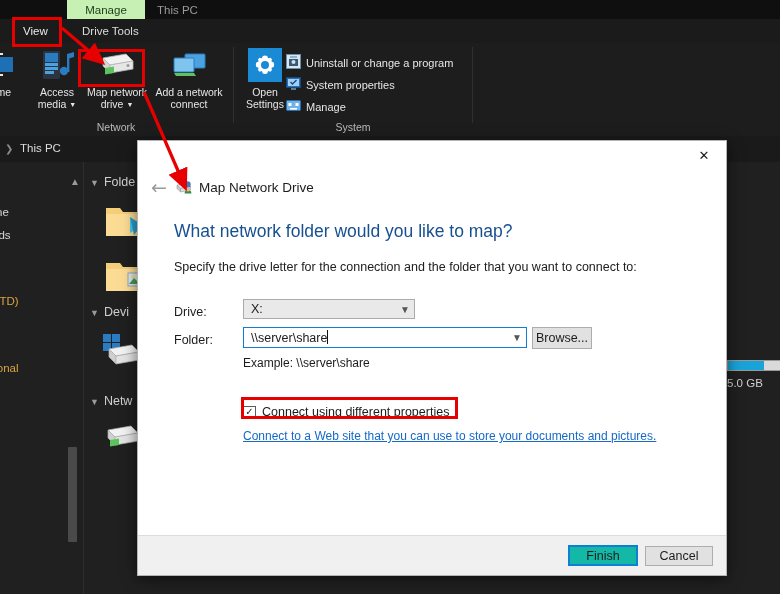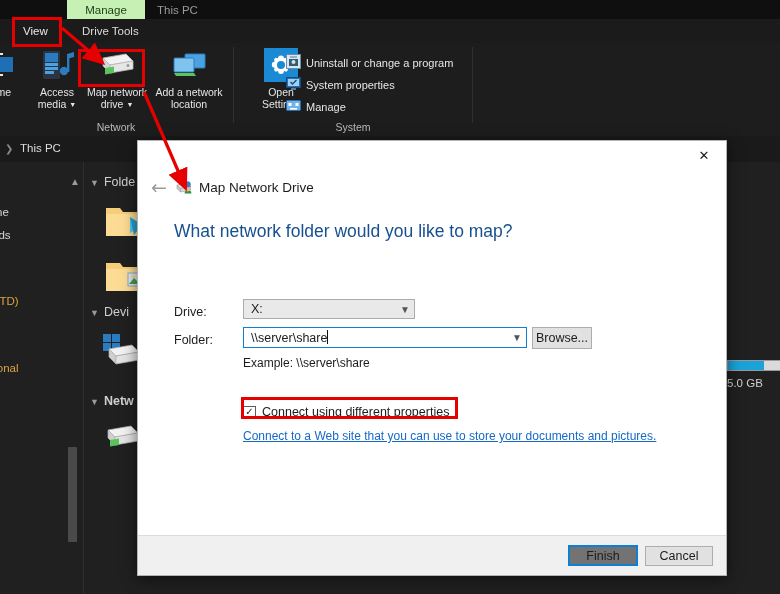--- a/index.html
+++ b/index.html
@@ -122,21 +122,21 @@
   .combo-edit .caretbar {
     display: inline-block; width: 1px; height: 14px; background: #111; vertical-align: -2px;
   }
   .combo-edit .cc { color: #555; font-size: 10px; }
 
   .btn {
     position: absolute; background: #e1e1e1; border: 1px solid #adadad;
     font-size: 12.5px; color: #1c1c1c;
     display: flex; align-items: center; justify-content: center;
   }
-  .btn.primary { background: #737373; border: 2px solid #0f7fd4; }
+  .btn.primary { background: #14b8a6; border: 2px solid #0f7fd4; }
 
   .example { position: absolute; color: #1c1c1c; font-size: 12px; }
 
   .cbrow { position: absolute; display: flex; align-items: center; gap: 6px; font-size: 12.5px; color: #1c1c1c; }
   .cbox {
     width: 13px; height: 13px; border: 1px solid #5c5c5c; background: #fff;
     display: flex; align-items: center; justify-content: center;
     font-size: 10px; color: #1c1c1c; font-family: "DejaVu Sans", sans-serif; line-height: 1;
   }
   .weblink {
@@ -230,30 +230,30 @@
 
         <div class="bigbtn" style="left:152px; width:74px;">
           <div class="ic">
             <svg width="40" height="32" viewBox="0 0 40 32">
               <rect x="16" y="5" width="20" height="14" rx="1" fill="#4aa3e0" stroke="#2a7bbf"></rect>
               <rect x="5" y="9" width="20" height="14" rx="1" fill="#7fc3ef" stroke="#2a7bbf"></rect>
               <path d="M5 24 L25 24 L27 27 L7 27 Z" fill="#5cc45c"></path>
             </svg>
           </div>
           <div>Add a network</div>
-          <div>location</div>
+          <div>connect</div>
         </div>
 
         <div class="grp-label">Network</div>
       </div>
 
       <div class="grp-sep" style="left:233px;"></div>
 
       <div class="grp" style="left:234px; width:238px;">
-        <div class="bigbtn" style="left:4px; width:54px;margin-left:16px;">
+        <div class="bigbtn" style="left:4px; width:54px;">
           <div class="ic">
             <svg width="34" height="34" viewBox="0 0 34 34">
               <rect x="0" y="0" width="34" height="34" fill="#1a8ad4"></rect>
               <path d="M17 7.5 l2.2 .5 .9 2.3 2.3-.6 1.6 1.6-.6 2.3 2.3 .9 .5 2.2-.5 2.2-2.3 .9 .6 2.3-1.6 1.6-2.3-.6-.9 2.3-2.2 .5-2.2-.5-.9-2.3-2.3 .6-1.6-1.6 .6-2.3-2.3-.9-.5-2.2 .5-2.2 2.3-.9-.6-2.3 1.6-1.6 2.3 .6 .9-2.3z" fill="#ffffff"></path>
               <circle cx="17" cy="17" r="4" fill="#1a8ad4"></circle>
             </svg>
           </div>
           <div>Open</div>
           <div>Settings</div>
         </div>
@@ -349,21 +349,21 @@
         <rect x="2" y="2" width="8" height="8" fill="#2a7bbf"></rect>
         <rect x="11" y="2" width="8" height="8" fill="#2a7bbf"></rect>
         <rect x="2" y="11" width="8" height="8" fill="#2a7bbf"></rect>
         <rect x="11" y="11" width="8" height="8" fill="#2a7bbf"></rect>
         <path d="M8 17 L31 13 L38 20 L15 24 Z" fill="#f2f2f2" stroke="#b0b0b0" stroke-width="0.7"></path>
         <path d="M8 17 L15 24 L15 32 L8 25 Z" fill="#cfcfcf" stroke="#b0b0b0" stroke-width="0.7"></path>
         <path d="M15 24 L38 20 L38 28 L15 32 Z" fill="#e4e4e4" stroke="#b0b0b0" stroke-width="0.7"></path>
       </svg>
     </div>
 
-    <div class="grouphdr" style="left:90px; top:232px;font-weight:bold;">
+    <div class="grouphdr" style="left:90px; top:232px;">
       <span class="gc">▼</span><span>Netw</span>
     </div>
 
     <div style="position:absolute; left:102px; top:258px;">
       <svg width="46" height="36" viewBox="0 0 46 36">
         <path d="M6 10 L29 6 L36 13 L13 17 Z" fill="#f2f2f2" stroke="#b0b0b0" stroke-width="0.7"></path>
         <path d="M6 10 L13 17 L13 25 L6 18 Z" fill="#cfcfcf" stroke="#b0b0b0" stroke-width="0.7"></path>
         <path d="M13 17 L36 13 L36 21 L13 25 Z" fill="#e4e4e4" stroke="#b0b0b0" stroke-width="0.7"></path>
         <path d="M8 20 L17 18.5 L17 25 L8 26.5 Z" fill="#5cc45c"></path>
       </svg>
@@ -387,20 +387,21 @@
         <path d="M1 7 L4.5 10.5 L4.5 14 L1 10.5 Z" fill="#c9c9c9" stroke="#9a9a9a" stroke-width="0.6"></path>
         <path d="M4.5 10.5 L14.5 8.5 L14.5 12 L4.5 14 Z" fill="#dadada" stroke="#9a9a9a" stroke-width="0.6"></path>
         <circle cx="11.5" cy="6.5" r="3.2" fill="#3b7dbf"></circle>
         <path d="M8.6 15.5 a3.4 3.4 0 0 1 6.8 0 z" fill="#2f8f4a"></path>
         <circle cx="12" cy="11.4" r="2.1" fill="#e8b98a"></circle>
       </svg>
     </div>
     <div class="dlg-apptitle">Map Network Drive</div>
 
     <div class="dlg-heading">What network folder would you like to map?</div>
+    <div class="dlg-sub">Specify the drive letter for the connection and the folder that you want to connect to:</div>
 
     <span class="f-label" style="left:36px; top:164px;text-align:right;">Drive:</span>
     <div class="combo" style="left:105px; top:158px; width:172px; height:20px;">
       <span class="cv">X:</span>
       <span class="cc">▼</span>
     </div>
 
     <span class="f-label" style="left:36px; top:192px;">Folder:</span>
     <div class="combo-edit" style="left:105px; top:186px; width:284px; height:21px;">
       <span class="cv"><span>\\server\share</span><span class="caretbar"></span></span>

